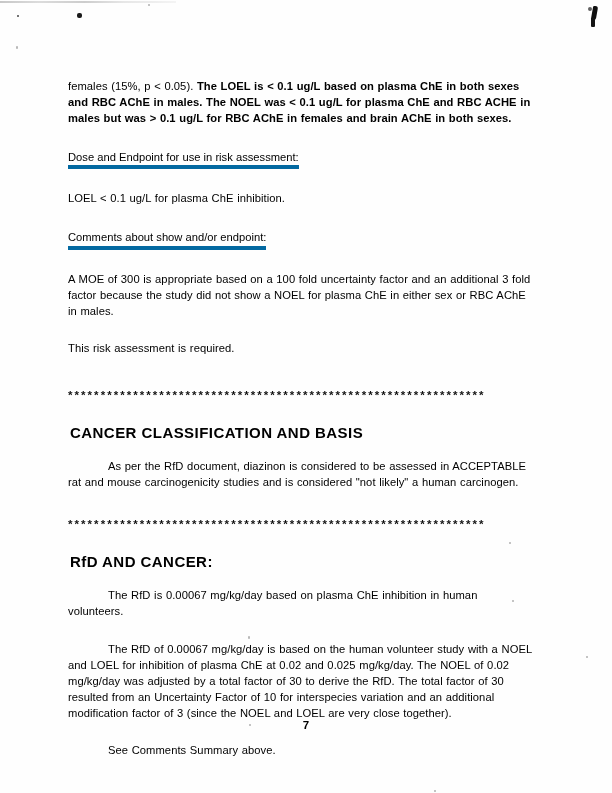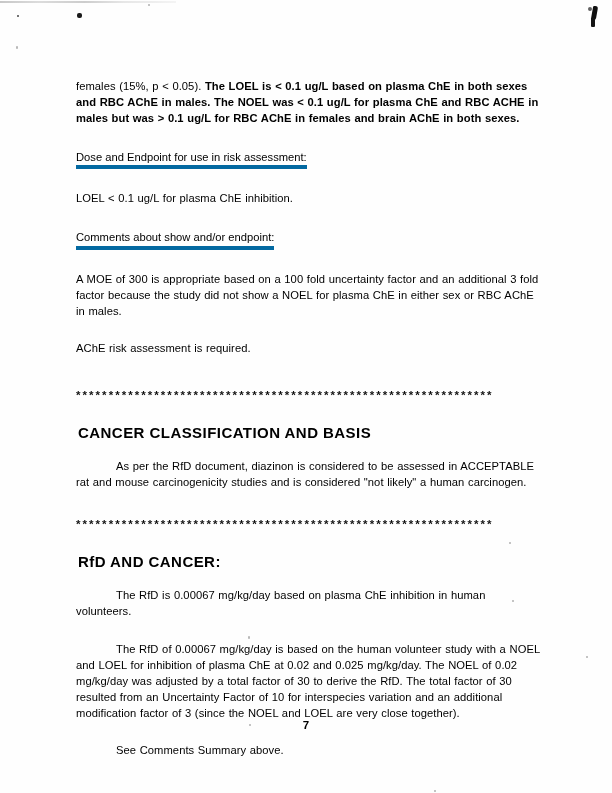--- a/index.html
+++ b/index.html
@@ -73,21 +73,21 @@
     left: 0; top: 1px;
     width: 4px; height: 4px;
     background: #2c2c2c;
     border-radius: 50%;
     opacity: .75;
   }
 
   
   #content {
     position: absolute;
-    left: 76px;
+    left: 68px;
     top: 78px;
     width: 468px;
   }
 
   p.para {
     margin: 0;
     font-size: 11.2px;
     line-height: 16.1px;
     text-align: left;
     letter-spacing: .005em;
@@ -189,21 +189,21 @@
     <div>
       <span class="heading-underline">Comments about show and/or endpoint:</span>
     </div>
 
     <div class="gap-md"></div>
 
     <p class="para">A MOE of 300 is appropriate based on a 100 fold uncertainty factor and an additional 3 fold factor because the study did not show a NOEL for plasma ChE in either sex or RBC AChE in males.</p>
 
     <div class="gap-md"></div>
 
-    <p class="para">AChE risk assessment is required.</p>
+    <p class="para">This risk assessment is required.</p>
 
     <div class="gap-xl"></div>
 
     <div class="sep">****************************************************************</div>
 
     <div class="gap-md"></div>
 
     <p class="section-head">CANCER CLASSIFICATION AND BASIS</p>
 
     <div class="gap-sm"></div>

